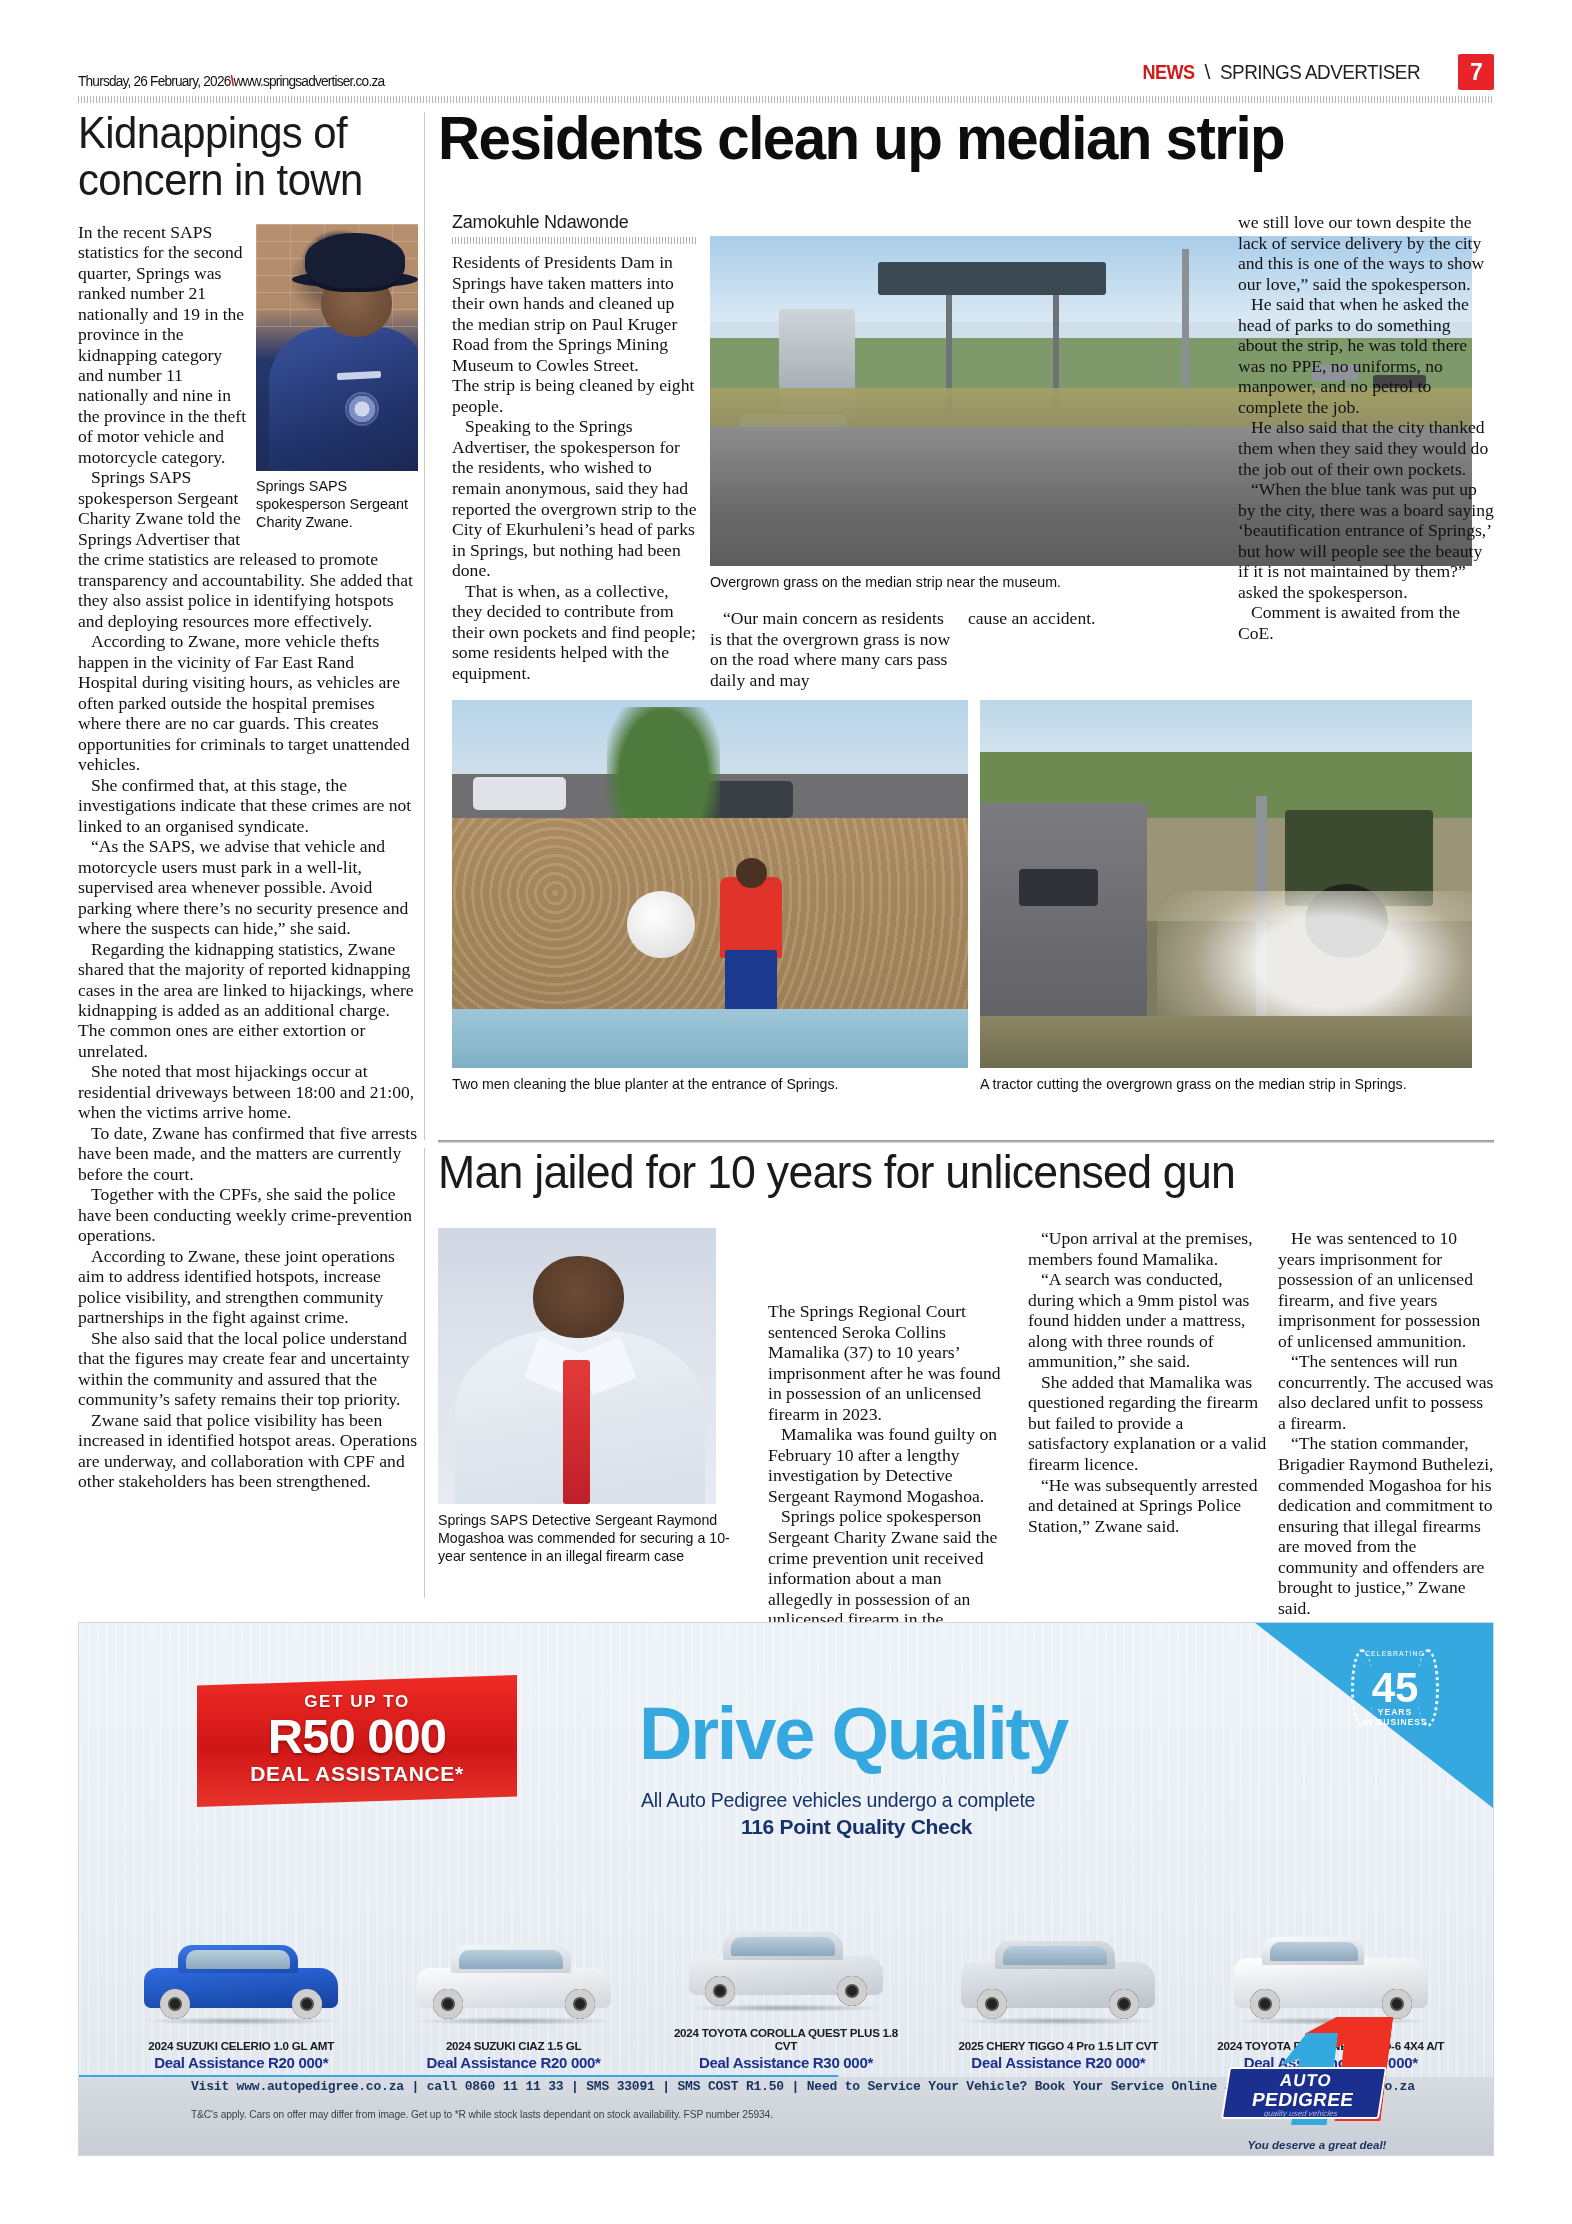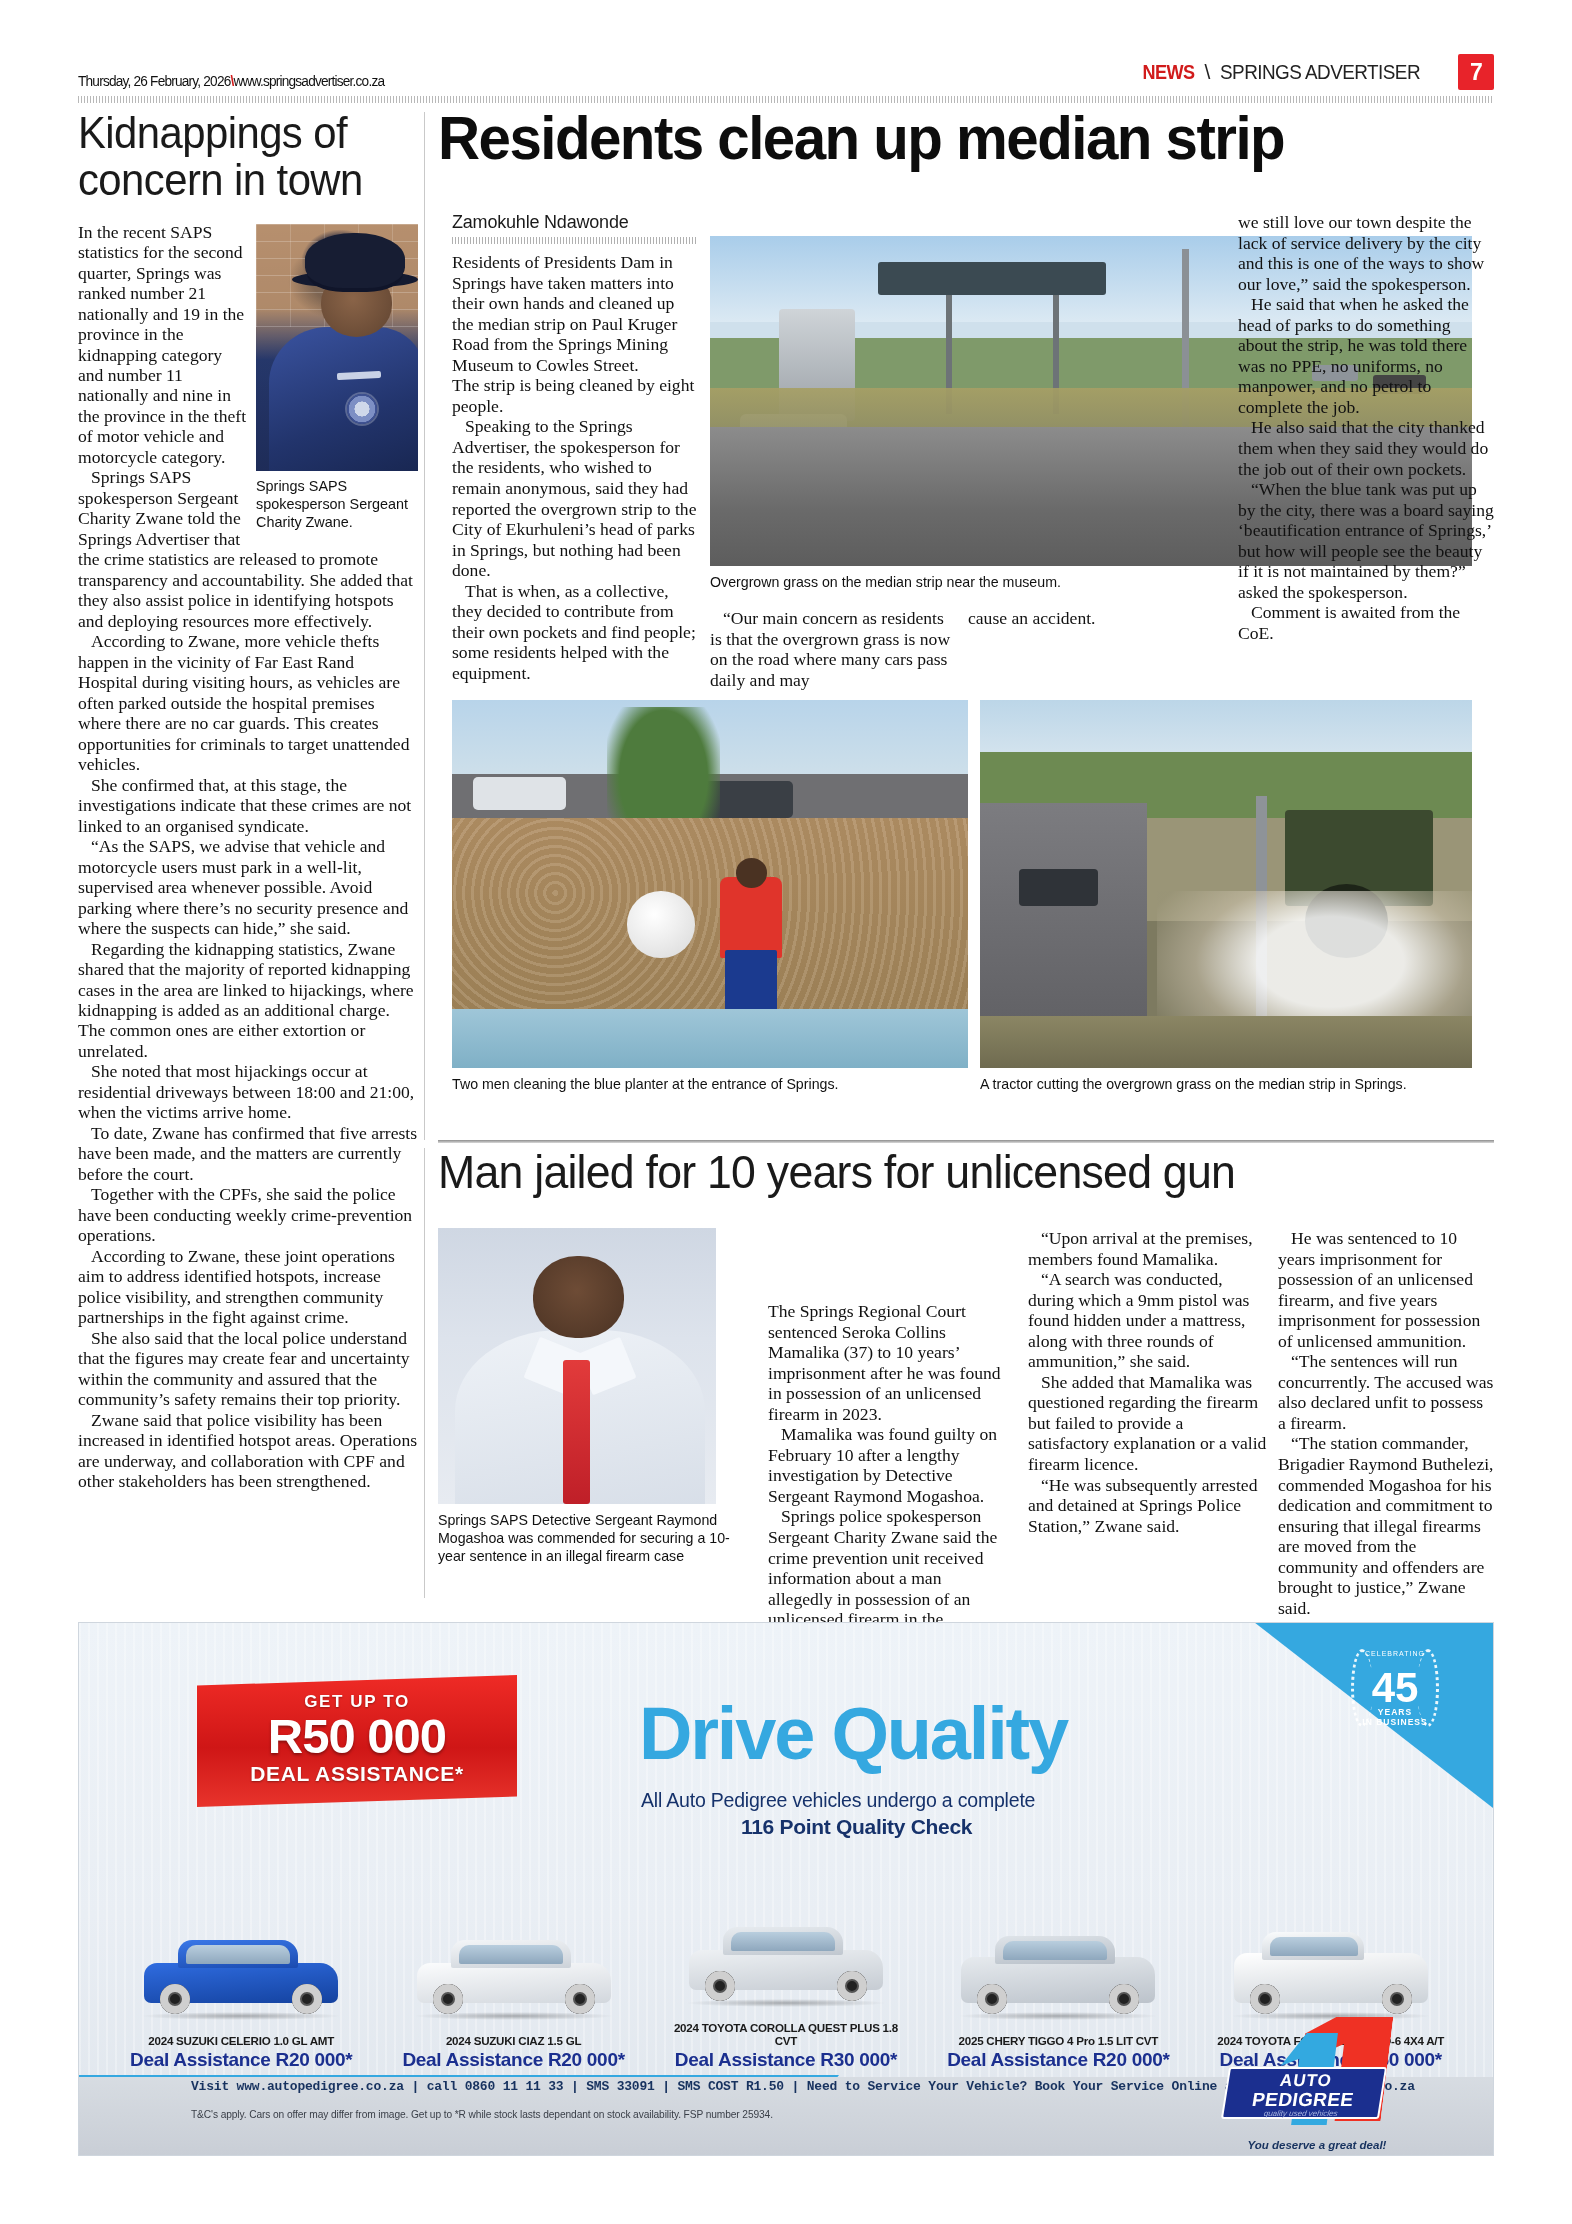--- a/index.html
+++ b/index.html
@@ -348,21 +348,21 @@
     position:absolute; bottom:6px; width:30px; height:30px;
     border-radius:50%; background:#222;
     box-shadow: inset 0 0 0 8px #cfcfcf, inset 0 0 0 10px #555;
   }
   .wheel.l { left:22px; } .wheel.r { right:22px; }
   .shadow {
     position:absolute; left:2px; right:2px; bottom:0; height:8px;
     background: radial-gradient(ellipse at center, rgba(0,0,0,0.28), rgba(0,0,0,0) 70%);
   }
   .car-name { font-size:11.6px; font-weight:700; color:#1a1a1a; letter-spacing:-0.25px; }
-  .car-deal { font-size:19px; font-weight:700; color:#1b2f8f; letter-spacing:-0.3px; margin-top:2px; }
+  .car-deal { font-size:15px; font-weight:700; color:#1b2f8f; letter-spacing:-0.3px; margin-top:2px; }
 
   .ad-chance {
     position:absolute; left:0; top:452px; height:36px; width:760px;
     background:#35a8e0; color:#fff;
     clip-path: polygon(0 0, 100% 0, 96.5% 100%, 0 100%);
     display:flex; align-items:center;
   }
   .ad-chance span { margin-left:112px; font-size:19px; font-weight:700; letter-spacing:-0.3px; }
   .ad-contact {
     position:absolute; left:112px; top:494px;

